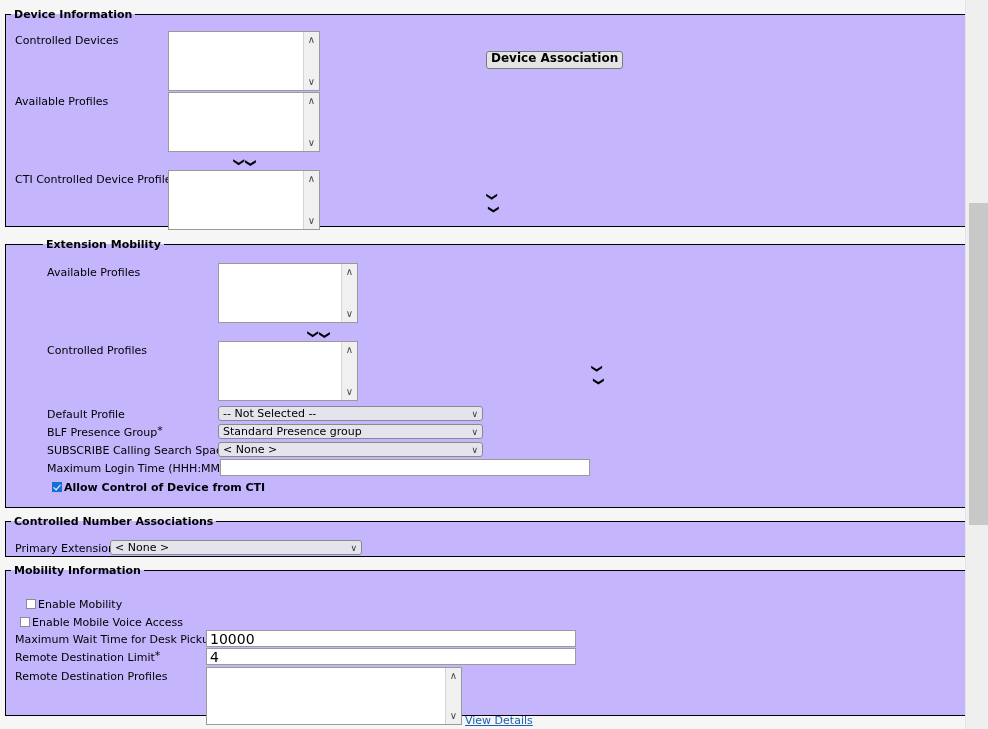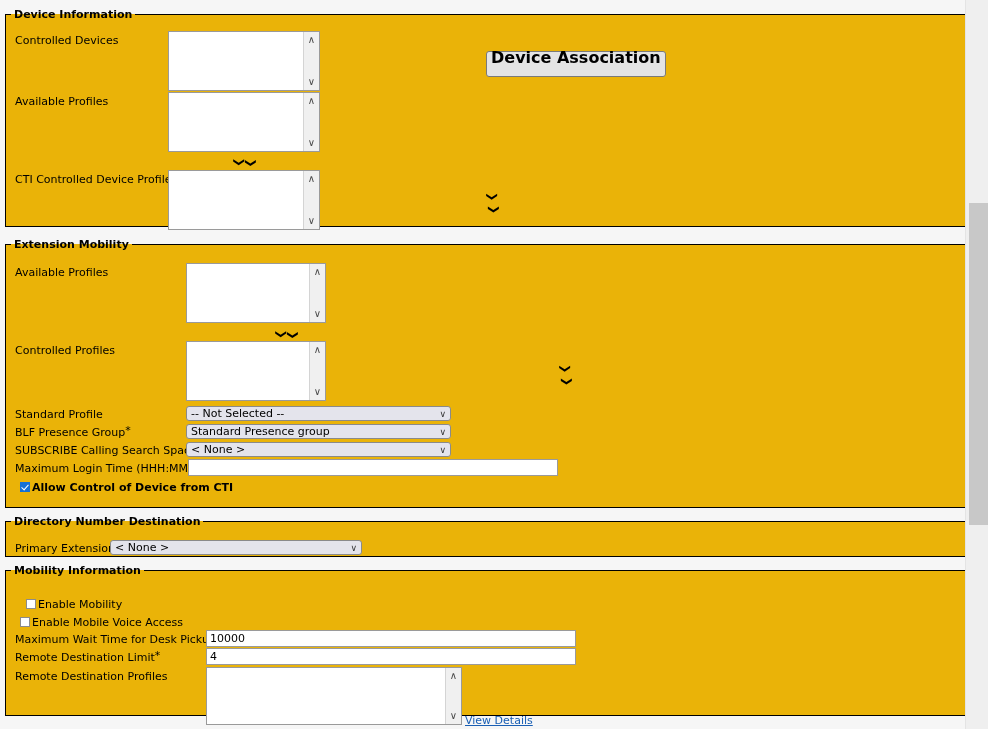--- a/index.html
+++ b/index.html
@@ -39,21 +39,21 @@
     width: 19px;
     background: #c8c8c8;
   }
 
   
   fieldset.box {
     position: absolute;
     margin: 0;
     padding: 0;
     border: 1px solid #000;
-    background: #eab308;
+    background: #c4b5fd;
     box-sizing: border-box;
   }
   fieldset.box > legend {
     font-weight: bold;
     font-size: 11px;
     padding: 0 3px;
     margin-left: 5px;
     color: #000;
   }
   .inner { position: relative; width: 100%; height: 100%; }
@@ -97,21 +97,21 @@
   }
   .listbox .sb .ar.up { top: 3px; }
   .listbox .sb .ar.dn { bottom: 3px; }
 
   .txtin {
     position: absolute;
     background: #fff;
     border: 1px solid #9a9a9a;
     box-sizing: border-box;
     font-family: "DejaVu Sans", "Liberation Sans", sans-serif;
-    font-size: 11px;
+    font-size: 14px;
     color: #000;
     padding: 1px 3px;
     line-height: 14px;
     outline: none;
   }
 
   .sel {
     position: absolute;
     box-sizing: border-box;
     background: #e4e4ec;
@@ -134,24 +134,24 @@
     line-height: 14px;
   }
 
   .btn {
     position: absolute;
     box-sizing: border-box;
     background: #e4e4e4;
     border: 1px solid #7a7a7a;
     border-radius: 3px;
     font-family: "DejaVu Sans", "Liberation Sans", sans-serif;
-    font-size: 16px;
+    font-size: 12px;
     font-weight: bold;
     color: #000;
-    height: 26px;
+    height: 18px;
     line-height: 12px;
     padding: 0 4px;
     white-space: nowrap;
   }
 
   .chevpair {
     position: absolute;
     font-size: 11px;
     font-weight: bold;
     color: #000;
@@ -249,21 +249,21 @@
       </div>
 
       <div class="chevstack" style="left:479px; top:170px; width:14px;">
         <div style="transform:rotate(90deg);">❯</div>
         <div style="transform:rotate(-90deg); margin-top:2px;">❮</div>
       </div>
 
     </div>
   </fieldset>
 
-  <fieldset class="box" style="left:5px; top:238px; width:962px; height:270px;">
+  <fieldset class="box" style="left:5px; top:238px; width:962px; height:270px;padding-left:32px;">
     <legend>Extension Mobility</legend>
     <div class="inner">
 
       <div class="lbl" style="left:9px; top:15px;">Available Profiles</div>
 
       <div class="listbox" style="left:180px; top:12px; width:140px; height:60px;">
         <div class="sb">
           <div class="ar up">∧</div>
           <div class="ar dn">∨</div>
         </div>
@@ -280,21 +280,21 @@
           <div class="ar up">∧</div>
           <div class="ar dn">∨</div>
         </div>
       </div>
 
       <div class="chevstack" style="left:552px; top:112px; width:14px;">
         <div style="transform:rotate(90deg);">❯</div>
         <div style="transform:rotate(-90deg); margin-top:2px;">❮</div>
       </div>
 
-      <div class="lbl" style="left:9px; top:157px;">Standard Profile</div>
+      <div class="lbl" style="left:9px; top:157px;">Default Profile</div>
       <div class="sel" style="left:180px; top:155px; width:265px;">
         <span>-- Not Selected --</span>
         <span class="caret">∨</span>
       </div>
 
       <div class="lbl" style="left:9px; top:175px;">
         <span>BLF Presence Group</span><span class="req">*</span>
       </div>
       <div class="sel" style="left:180px; top:173px; width:265px;">
         <span>Standard Presence group</span>
@@ -312,21 +312,21 @@
 
       <div class="cbrow" style="left:14px; top:230px;font-weight:bold;">
         <span class="cbox on"></span><span>Allow Control of Device from CTI</span>
       </div>
 
 
     </div>
   </fieldset>
 
   <fieldset class="box" style="left:5px; top:515px; width:962px; height:42px;">
-    <legend>Directory Number Destination</legend>
+    <legend>Controlled Number Associations</legend>
     <div class="inner">
       <div class="lbl" style="left:9px; top:14px;">Primary Extension</div>
       <div class="sel" style="left:104px; top:12px; width:252px;">
         <span>&lt; None &gt;</span>
         <span class="caret">∨</span>
       </div>
     </div>
   </fieldset>
 
   <fieldset class="box" style="left:5px; top:564px; width:962px; height:152px;">

